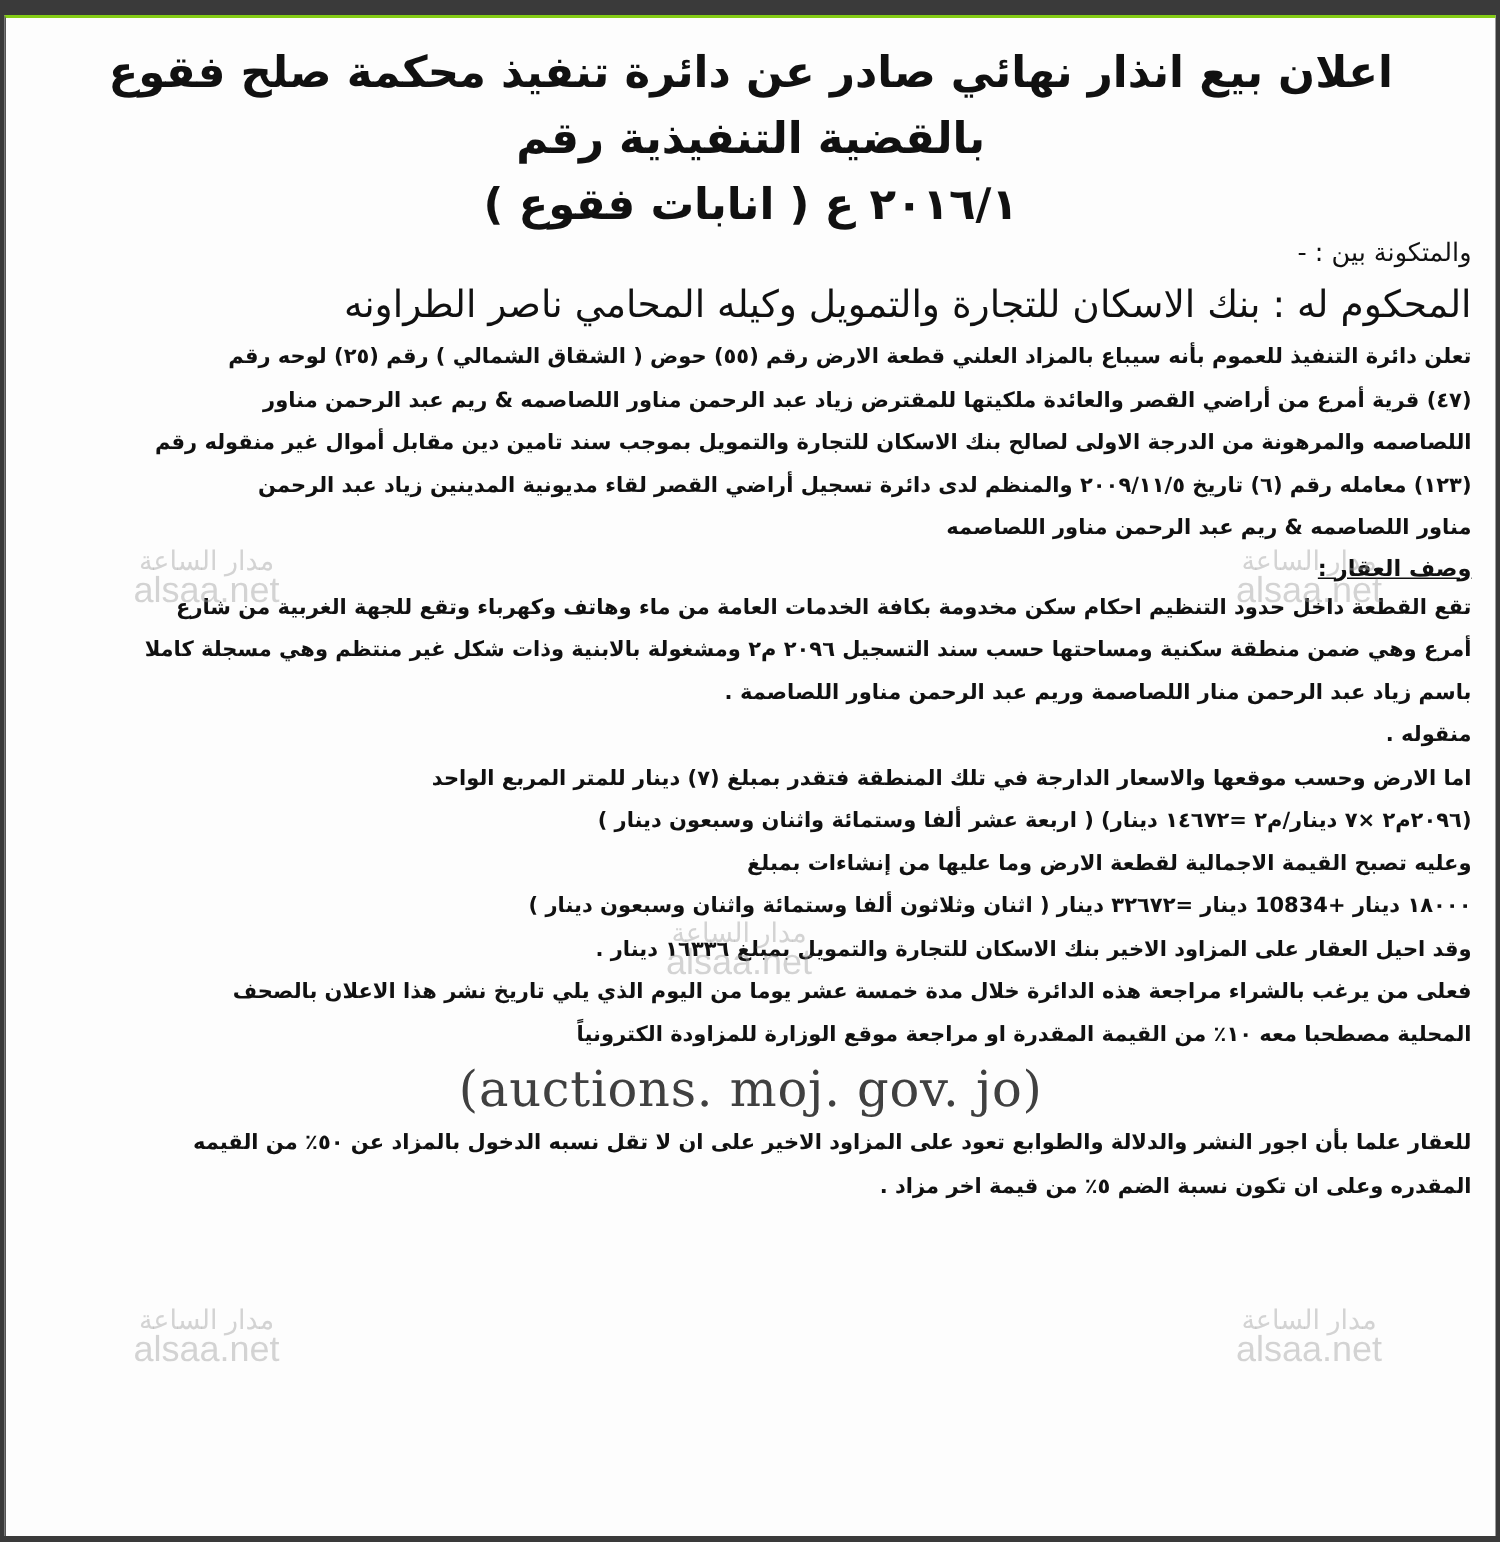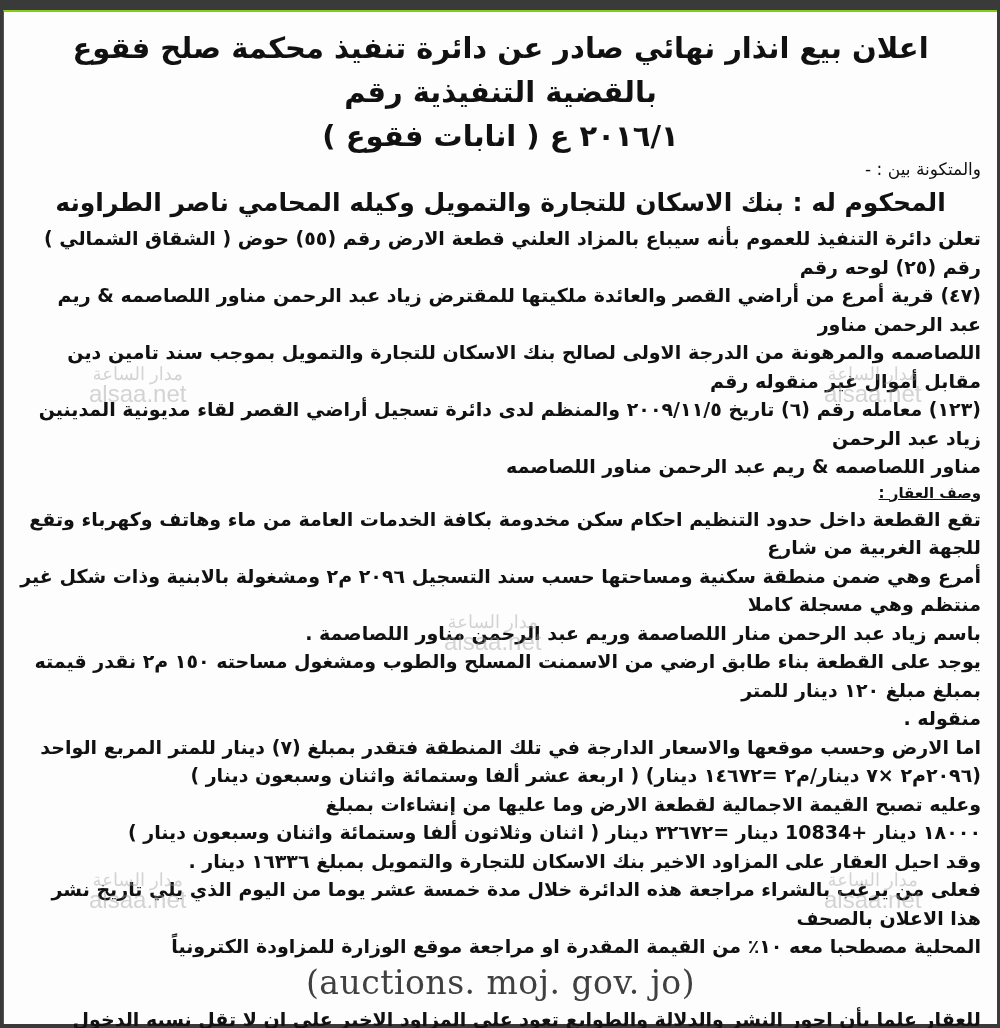--- a/index.html
+++ b/index.html
@@ -3,22 +3,22 @@
 <meta charset="utf-8">
 <style>
   html, body { margin:0; padding:0; }
   body { width:1000px; height:1028px; background:#3a3a3a; overflow:hidden; position:relative;
          font-family:"DejaVu Sans", sans-serif; }
   .page { position:absolute; left:3px; top:10px; width:994px; height:1014px; background:#fdfdfd;
           border-left:1px solid #555; border-top:2px solid #84cc16; box-sizing:border-box; }
   .doc { direction:rtl; text-align:right; color:#111; padding:0 16px; position:relative; }
   .title { text-align:center; font-weight:bold; font-size:29px; line-height:44px; margin-top:14px; }
   .between { font-weight:normal; font-size:17px; line-height:22px; margin-top:0; }
-  .party { text-align:center; font-weight:bold; font-size:25px; line-height:34px; }
-  .body { font-weight:bold; font-size:19px; line-height:28.5px; letter-spacing:-0.2px; }
+  .party { text-align:right; font-weight:normal; font-size:25px; line-height:34px; }
+  .body { font-weight:bold; font-size:14px; line-height:28.5px; letter-spacing:-0.2px; }
   .label { font-weight:bold; font-size:15px; line-height:24px;text-decoration:underline; }
   .url { direction:ltr; text-align:center; font-family:"DejaVu Serif", serif; font-size:33px;
          line-height:44px; color:#404040; letter-spacing:0.5px; }
   .wm { position:absolute; color:rgba(160,160,160,0.45); font-family:Liberation Sans, sans-serif;
         text-align:center; font-size:18px; line-height:20px; pointer-events:none; }
   .wm .en { font-size:24px; }
 </style>
 </head>
 <body>
 
@@ -40,21 +40,20 @@
     </div>
 
     <div class="label">وصف العقار :</div>
 
     <div class="body">
       <div>تقع القطعة داخل حدود التنظيم احكام سكن مخدومة بكافة الخدمات العامة من ماء وهاتف وكهرباء وتقع للجهة الغربية من شارع</div>
       <div>أمرع وهي ضمن منطقة سكنية ومساحتها حسب سند التسجيل ٢٠٩٦ م٢ ومشغولة بالابنية وذات شكل غير منتظم وهي مسجلة كاملا</div>
       <div>باسم زياد عبد الرحمن منار اللصاصمة وريم عبد الرحمن مناور اللصاصمة .</div>
     </div>
     <div class="body">
-      <div>يوجد على القطعة بناء طابق ارضي من الاسمنت المسلح والطوب ومشغول مساحته ١٥٠ م٢ نقدر قيمته بمبلغ مبلغ ١٢٠ دينار للمتر</div>
       <div>منقوله .</div>
     </div>
     <div class="body">
       <div>اما الارض وحسب موقعها والاسعار الدارجة في تلك المنطقة فتقدر بمبلغ (٧) دينار للمتر المربع الواحد</div>
       <div>(٢٠٩٦م٢ ×٧ دينار/م٢ =١٤٦٧٢ دينار) ( اربعة عشر ألفا وستمائة واثنان وسبعون دينار )</div>
       <div>وعليه تصبح القيمة الاجمالية لقطعة الارض وما عليها من إنشاءات بمبلغ</div>
       <div>١٨٠٠٠ دينار +10834 دينار =٣٢٦٧٢ دينار ( اثنان وثلاثون ألفا وستمائة واثنان وسبعون دينار )</div>
       <div>وقد احيل العقار على المزاود الاخير بنك الاسكان للتجارة والتمويل بمبلغ ١٦٣٣٦ دينار .</div>
     </div>
     <div class="body">

